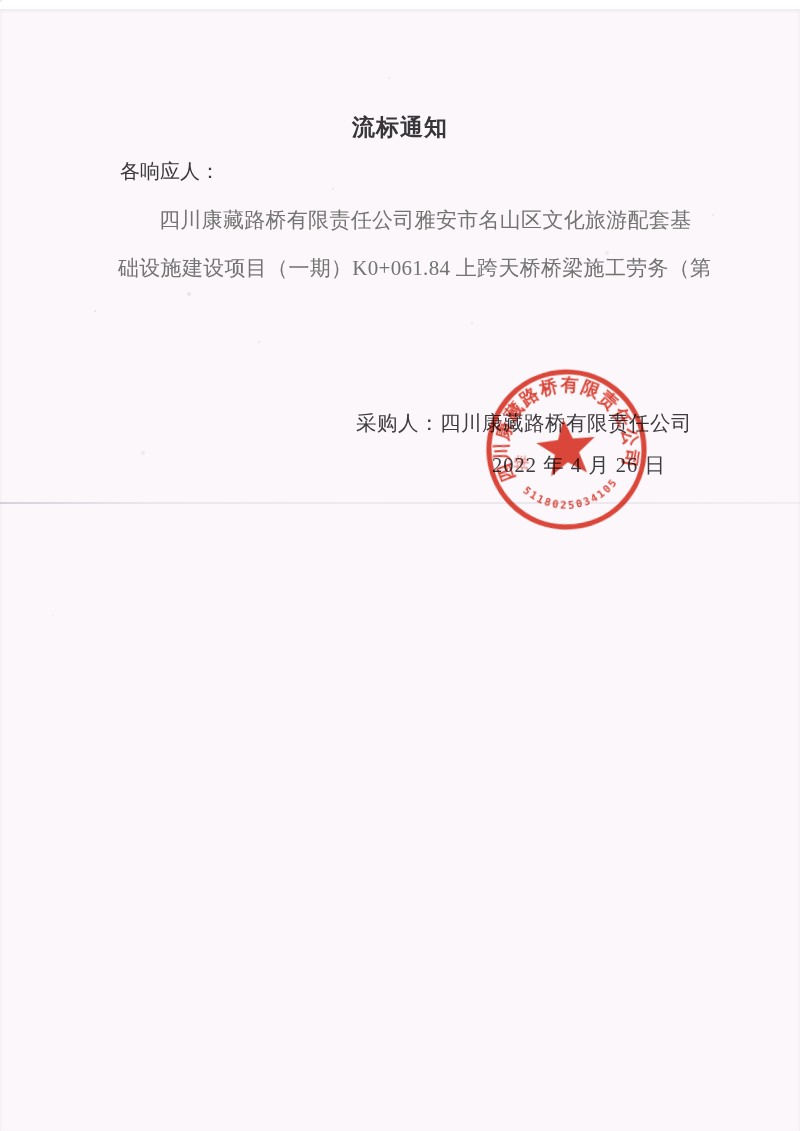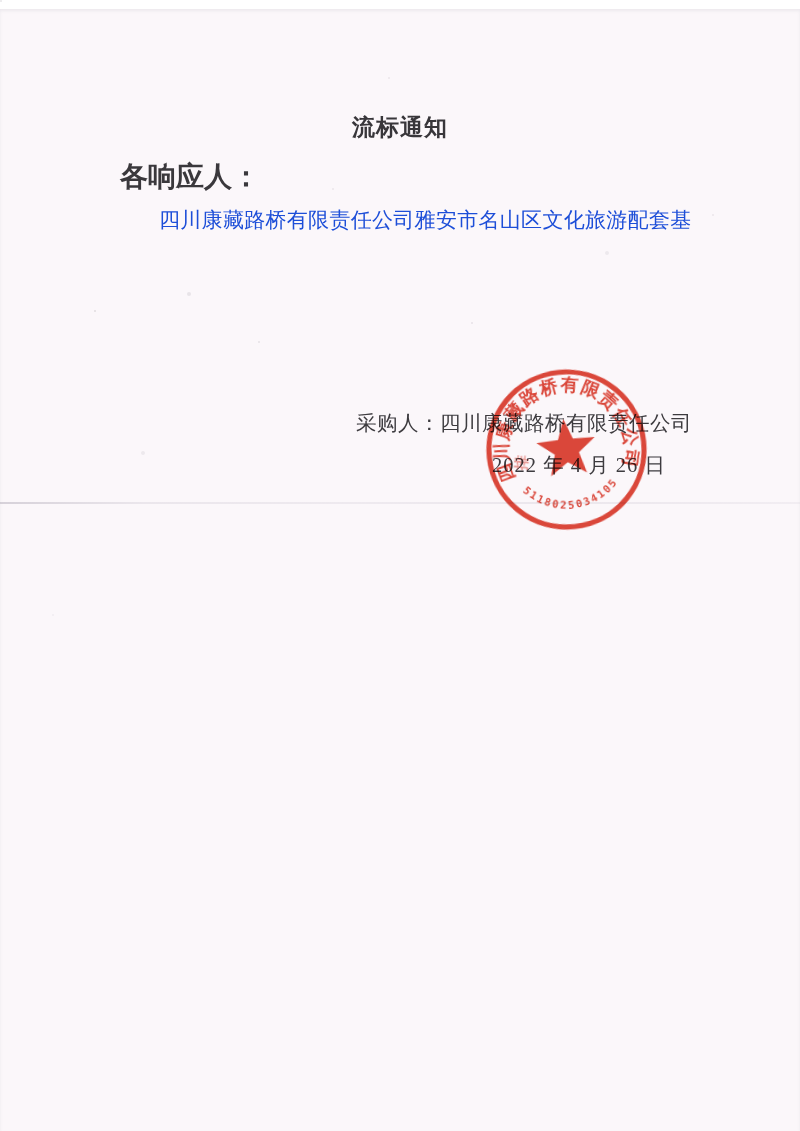--- a/index.html
+++ b/index.html
@@ -41,25 +41,25 @@
       388px 77px 0 0 rgba(120,115,125,.12);
   }
   .doc-title{
     position:absolute;left:0;top:112px;width:800px;
     text-align:center;
     font-size:23px;font-weight:bold;letter-spacing:1px;
     color:#38363a;
   }
   .salutation{
     position:absolute;left:120px;top:158px;
-    font-size:28px;font-weight:bold;color:#3a383c;
+    font-size:20px;font-weight:normal;color:#3a383c;
   }
   .body-line{
     position:absolute;
-    font-size:21px;color:#1d4ed8;letter-spacing:.3px;
+    font-size:21px;color:#737373;letter-spacing:.3px;
     white-space:nowrap;
   }
   #line1{left:159px;top:206px;}
   #line2{left:118px;top:254px;}
   #line3{left:117px;top:303px;color:#504e52;}
   .purchaser-line{
     position:absolute;left:356px;top:409px;
     font-size:20.5px;color:#3d3b3f;letter-spacing:.5px;white-space:nowrap;
   }
   .date-line{
@@ -82,20 +82,21 @@
 <div id="stage">
   <div class="paper"></div>
   <div class="noise"></div>
   <div class="crease"></div>
 
   <div class="doc-title">流标通知</div>
 
   <div class="salutation">各响应人：</div>
 
   <div class="body-line" id="line1">四川康藏路桥有限责任公司雅安市名山区文化旅游配套基</div>
+  <div class="body-line" id="line2">础设施建设项目（一期）K0+061.84 上跨天桥桥梁施工劳务（第</div>
 
   <div class="purchaser-line">采购人：四川康藏路桥有限责任公司</div>
   <div class="date-line">2022 年 4 月 26 日</div>
 
   <div class="seal">
     <svg viewBox="0 0 168 168" xmlns="http://www.w3.org/2000/svg">
       <defs>
 
         <path id="arcTop" d="M 30.5 108.9 A 59 59 0 1 1 137.5 108.9" fill="none"></path>
 

